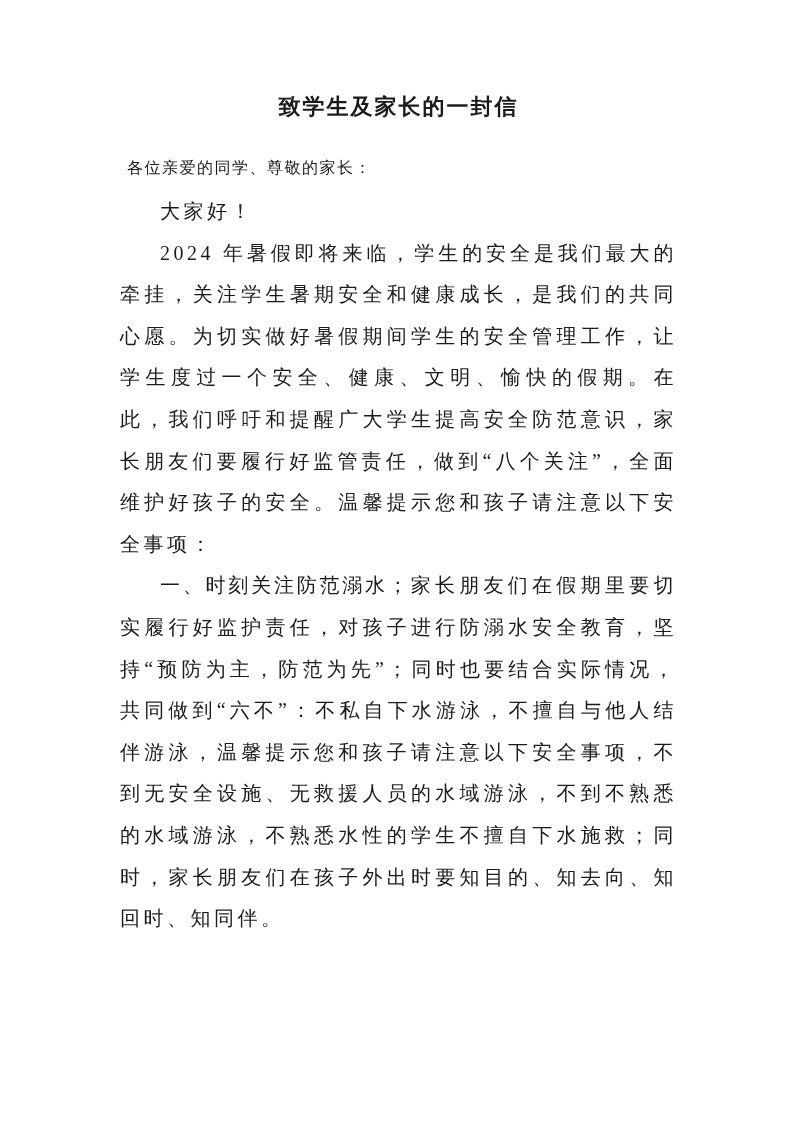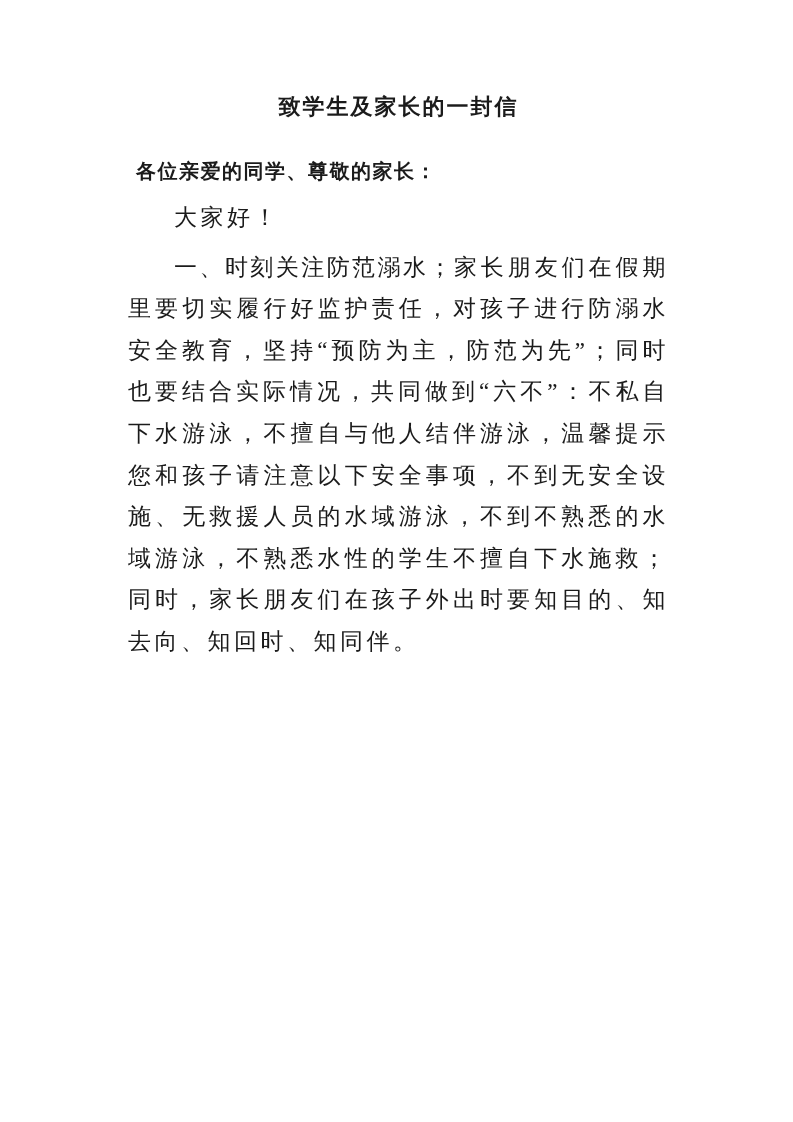--- a/index.html
+++ b/index.html
@@ -20,32 +20,32 @@
   }
   .title {
     font-size: 22px;
     font-weight: bold;
     text-align: center;
     letter-spacing: 2px;
     margin: 0 0 36px 0;
     font-family: "Liberation Sans", "DejaVu Sans", sans-serif;
   }
   .salutation {
-    font-size: 20px;
-    font-weight: bold;
+    font-size: 16px;
+    font-weight: normal;
     letter-spacing: 1.5px;
-    margin: 0 0 12px 16px;
+    margin: 0 0 12px 7px;
     font-family: "Liberation Sans", "DejaVu Sans", sans-serif;
   }
   .body-text {
-    font-size: 23px;
+    font-size: 20px;
     line-height: 41.6px;
     letter-spacing: 3.5px;
     text-align: justify;
-    margin: 8px;
+    margin: 0;
   }
   .indent {
     text-indent: 2em;
   }
   .lead {
     font-weight: normal;
     font-family: "Liberation Sans", "DejaVu Sans", sans-serif;
     letter-spacing: 2px;
   }
 </style>
@@ -53,17 +53,18 @@
 <body>
 
 <div class="page">
 
   <h1 class="title">致学生及家长的一封信</h1>
 
   <p class="salutation">各位亲爱的同学、尊敬的家长：</p>
 
   <p class="body-text indent">大家好！</p>
 
+  <p class="body-text indent"><span>2024 年暑假即将来临，学生的安全是我们最大的牵挂，关注学生暑期安全和健康成长，是我们的共同心愿。为切实做好暑假期间学生的安全管理工作，让学生度过一个安全、健康、文明、愉快的假期。在此，我们呼吁和提醒广大学生提高安全防范意识，家长朋友们要履行好监管责任，做到“八个关注”，全面维护好孩子的安全。温馨提示您和孩子请注意以下安全事项：</span></p>
 
   <p class="body-text indent"><span class="lead">一、时刻关注防范溺水；</span><span>家长朋友们在假期里要切实履行好监护责任，对孩子进行防溺水安全教育，坚持“预防为主，防范为先”；同时也要结合实际情况，共同做到“六不”：不私自下水游泳，不擅自与他人结伴游泳，温馨提示您和孩子请注意以下安全事项，不到无安全设施、无救援人员的水域游泳，不到不熟悉的水域游泳，不熟悉水性的学生不擅自下水施救；同时，家长朋友们在孩子外出时要知目的、知去向、知回时、知同伴。</span></p>
 
 
 </div>
 
 </body></html>

